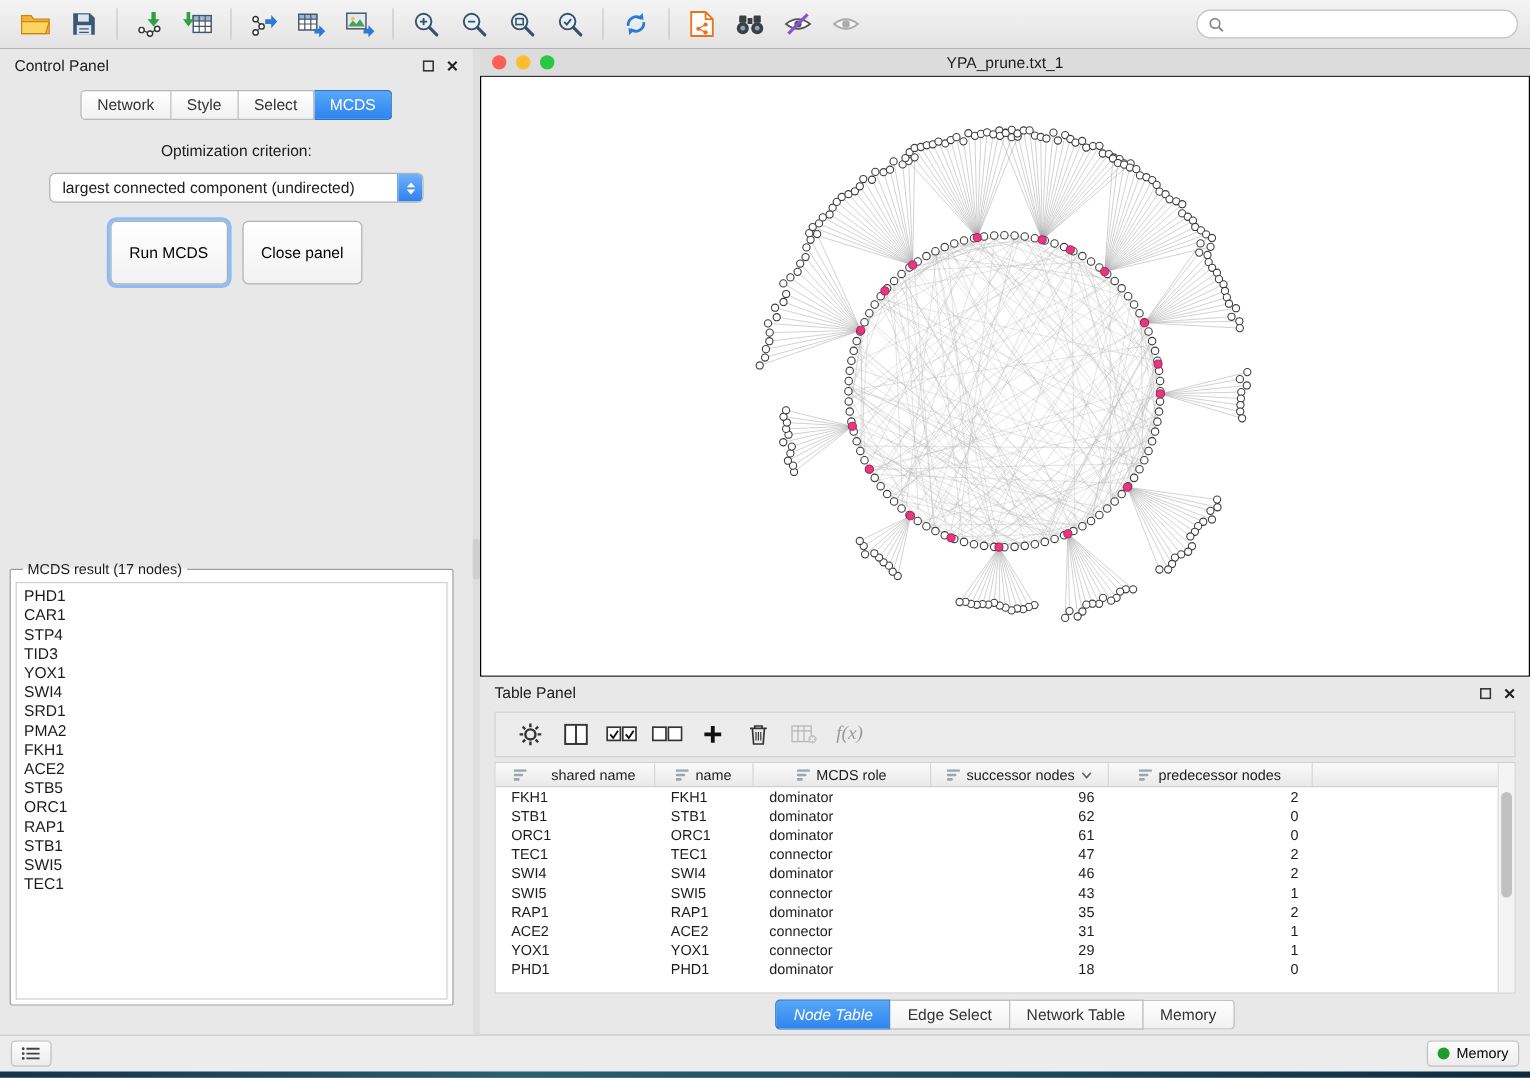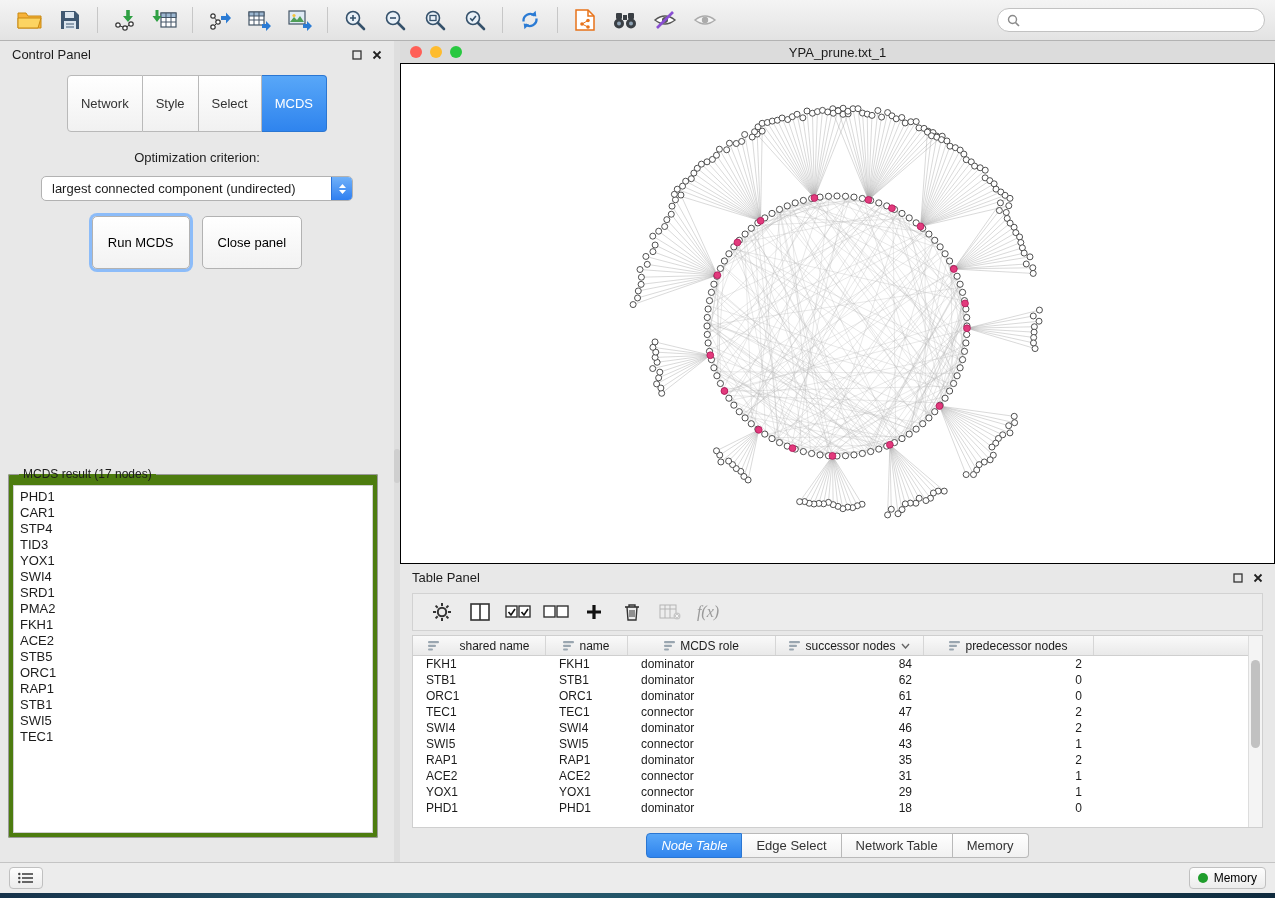--- a/index.html
+++ b/index.html
@@ -19,34 +19,34 @@
   
   .content { flex:1; display:flex; min-height:0; }
 
   
   .control-panel { width:400px; flex:none; background:#e8e8e8; border-right:6px solid #dedede; position:relative; }
   .panel-header { height:27px; display:flex; align-items:center; padding:0 12px; font-size:13px; }
   .hdr-icons { margin-left:auto; display:flex; gap:10px; align-items:center; }
   .hdr-icons span { display:flex; }
 
   .cp-tabs { display:flex; justify-content:center; margin-top:7px; }
-  .cp-tab { padding:20px 13px; font-size:13px; background:linear-gradient(#ffffff,#f1f1f1); border:1px solid #b9b9b9; border-left:none; color:#333; cursor:default; font-family:"Liberation Sans",sans-serif; }
+  .cp-tab { padding:4px 13px; font-size:13px; background:linear-gradient(#ffffff,#f1f1f1); border:1px solid #b9b9b9; border-left:none; color:#333; cursor:default; font-family:"Liberation Sans",sans-serif; }
   .cp-tab:first-child { border-left:1px solid #b9b9b9; border-radius:4px 0 0 4px; }
   .cp-tab:last-child { border-radius:0 4px 4px 0; }
   .cp-tab.active { background:linear-gradient(#58a7f8,#2f84ee); border-color:#2a76d2; color:#fff; }
 
   .cp-body { text-align:center; padding-top:18px; }
   .opt-label { font-size:13px; margin-bottom:11px; }
   .dropdown { margin:0 auto; width:312px; height:25px; background:#fff; border:1px solid #b2b2b2; border-radius:5px; display:flex; align-items:center; padding-left:10px; font-size:13px; position:relative; text-align:left; }
   .dd-stepper { position:absolute; right:0; top:0; bottom:0; width:21px; background:linear-gradient(#70b1f9,#2f7ff0); border-radius:0 4px 4px 0; display:flex; align-items:center; justify-content:center; border-left:1px solid #2a72d8; }
   .cp-buttons { margin-top:15px; display:flex; justify-content:center; gap:12px; }
   .cp-buttons button { font-size:13px; padding:18px 15px; background:linear-gradient(#ffffff,#f2f2f2); border:1px solid #b2b2b2; border-radius:5px; cursor:default; font-family:"Liberation Sans",sans-serif; }
   .run-btn { border-color:#4d90fe; box-shadow:0 0 0 3px #8cbcf9; }
 
-  .result-box { position:absolute; left:8px; right:16px; top:426px; height:371px; border:1px solid #9a9a9a; border-radius:2px; padding:4px; background:#4d7c0f; }
+  .result-box { position:absolute; left:8px; right:16px; top:426px; height:371px; border:1px solid #9a9a9a; border-radius:2px; padding:4px; background:#ffffff; }
   .result-box legend { font-size:12px; padding:0 4px; margin-left:6px; }
   .result-list { background:#fff; border:1px solid #cfcfcf; width:100%; height:100%; overflow:hidden; font-size:13px; padding:3px 6px; text-align:left; }
   .result-item { line-height:16px; }
 
   .splitter-grip { position:absolute; right:-6px; top:408px; width:6px; height:34px; background:#cfcfcf; border-radius:3px; }
 
   
   .right-side { flex:1; display:flex; flex-direction:column; min-width:0; }
 
   .network-window { height:523px; flex:none; display:flex; flex-direction:column; }
@@ -1178,21 +1178,21 @@
                 </svg>
                 <span>predecessor nodes</span>
               </div>
               <div class="th fill"></div>
             </div>
           <div class="tbody" id="table-body">
               <div class="tr">
                 <div class="td" style="width: 133px;">FKH1</div>
                 <div class="td" style="width: 82px;">FKH1</div>
                 <div class="td" style="width: 148px;">dominator</div>
-                <div class="td num" style="width: 148px;">84</div>
+                <div class="td num" style="width: 148px;">96</div>
                 <div class="td num" style="width: 170px;">2</div>
               </div>
               <div class="tr">
                 <div class="td" style="width: 133px;">STB1</div>
                 <div class="td" style="width: 82px;">STB1</div>
                 <div class="td" style="width: 148px;">dominator</div>
                 <div class="td num" style="width: 148px;">62</div>
                 <div class="td num" style="width: 170px;">0</div>
               </div>
               <div class="tr">

